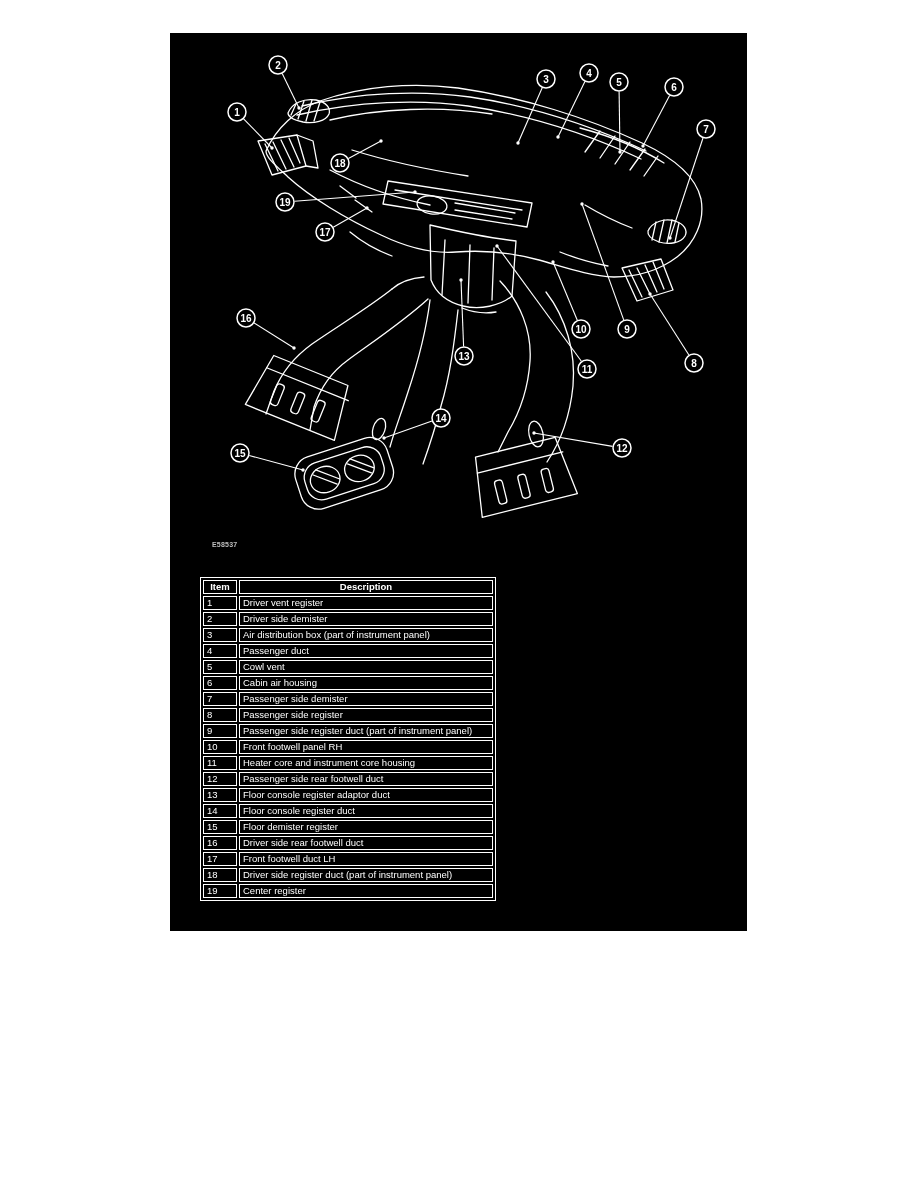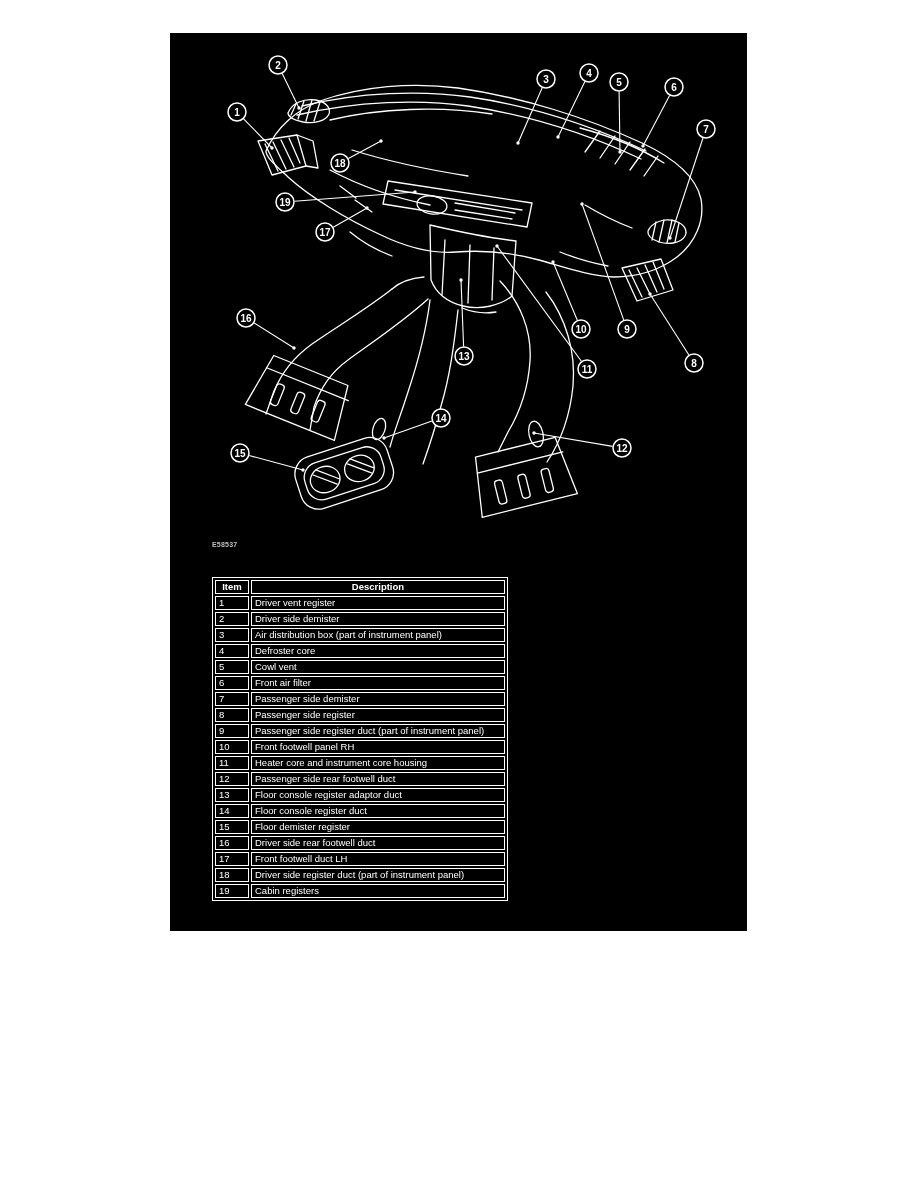--- a/index.html
+++ b/index.html
@@ -25,21 +25,21 @@
   .fig-code {
     position: absolute;
     left: 42px; top: 508px;
     color: #bdbdbd;
     font-size: 7px;
     font-weight: bold;
     letter-spacing: 0.2px;
   }
   .legend-wrap {
     position: absolute;
-    left: 42px; top: 544px; border-radius: 23px;
+    left: 30px; top: 544px; border-radius: 23px;
   }
   table.legend {
     border-collapse: separate;
     border-spacing: 2px;
     background: #000000;
     border: 1px solid #ffffff;
   }
   table.legend th, table.legend td {
     border: 1px solid #ffffff;
     color: #ffffff;
@@ -290,29 +290,29 @@
           <tr>
             <td class="col-item">2</td>
             <td class="col-desc">Driver side demister</td>
           </tr>
           <tr>
             <td class="col-item">3</td>
             <td class="col-desc">Air distribution box (part of instrument panel)</td>
           </tr>
           <tr>
             <td class="col-item">4</td>
-            <td class="col-desc">Defroster core</td>
+            <td class="col-desc">Passenger duct</td>
           </tr>
           <tr>
             <td class="col-item">5</td>
             <td class="col-desc">Cowl vent</td>
           </tr>
           <tr>
             <td class="col-item">6</td>
-            <td class="col-desc">Front air filter</td>
+            <td class="col-desc">Cabin air housing</td>
           </tr>
           <tr>
             <td class="col-item">7</td>
             <td class="col-desc">Passenger side demister</td>
           </tr>
           <tr>
             <td class="col-item">8</td>
             <td class="col-desc">Passenger side register</td>
           </tr>
           <tr>
@@ -350,19 +350,19 @@
           <tr>
             <td class="col-item">17</td>
             <td class="col-desc">Front footwell duct LH</td>
           </tr>
           <tr>
             <td class="col-item">18</td>
             <td class="col-desc">Driver side register duct (part of instrument panel)</td>
           </tr>
           <tr>
             <td class="col-item">19</td>
-            <td class="col-desc">Cabin registers</td>
+            <td class="col-desc">Center register</td>
           </tr>
         </tbody>
     </table>
   </div>
 
 </div>
 
 </body></html>

